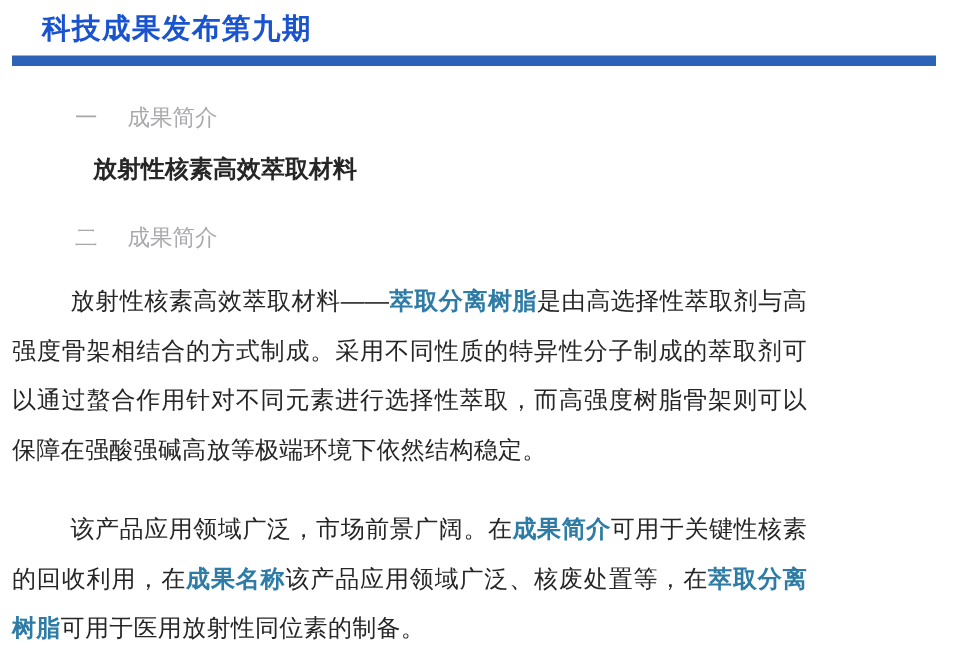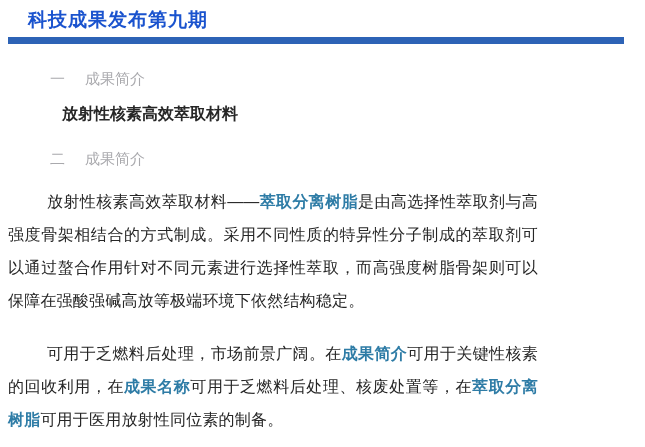--- a/index.html
+++ b/index.html
@@ -92,15 +92,15 @@
 
   <div class="product-name">放射性核素高效萃取材料</div>
 
   <div class="section-heading section-two">
     <span class="sec-num">二</span>
     <span class="sec-label">成果简介</span>
   </div>
 
   <p class="body-paragraph para-1"><span>放射性核素高效萃取材料——</span><span class="hl">萃取分离树脂</span><span>是由高选择性萃取剂与高强度骨架相结合的方式制成。采用不同性质的特异性分子制成的萃取剂可以通过螯合作用针对不同元素进行选择性萃取，而高强度树脂骨架则可以保障在强酸强碱高放等极端环境下依然结构稳定。</span></p>
 
-  <p class="body-paragraph para-2"><span>可用于乏燃料后处理，市场前景广阔。在</span><span class="hl">成果简介</span><span>可用于关键性核素的回收利用，在</span><span class="hl">成果名称</span><span>可用于乏燃料后处理、核废处置等，在</span><span class="hl">萃取分离树脂</span><span>可用于医用放射性同位素的制备。</span></p>
+  <p class="body-paragraph para-2"><span>该产品应用领域广泛，市场前景广阔。在</span><span class="hl">成果简介</span><span>可用于关键性核素的回收利用，在</span><span class="hl">成果名称</span><span>该产品应用领域广泛、核废处置等，在</span><span class="hl">萃取分离树脂</span><span>可用于医用放射性同位素的制备。</span></p>
 
 </div>
 
 </body></html>

